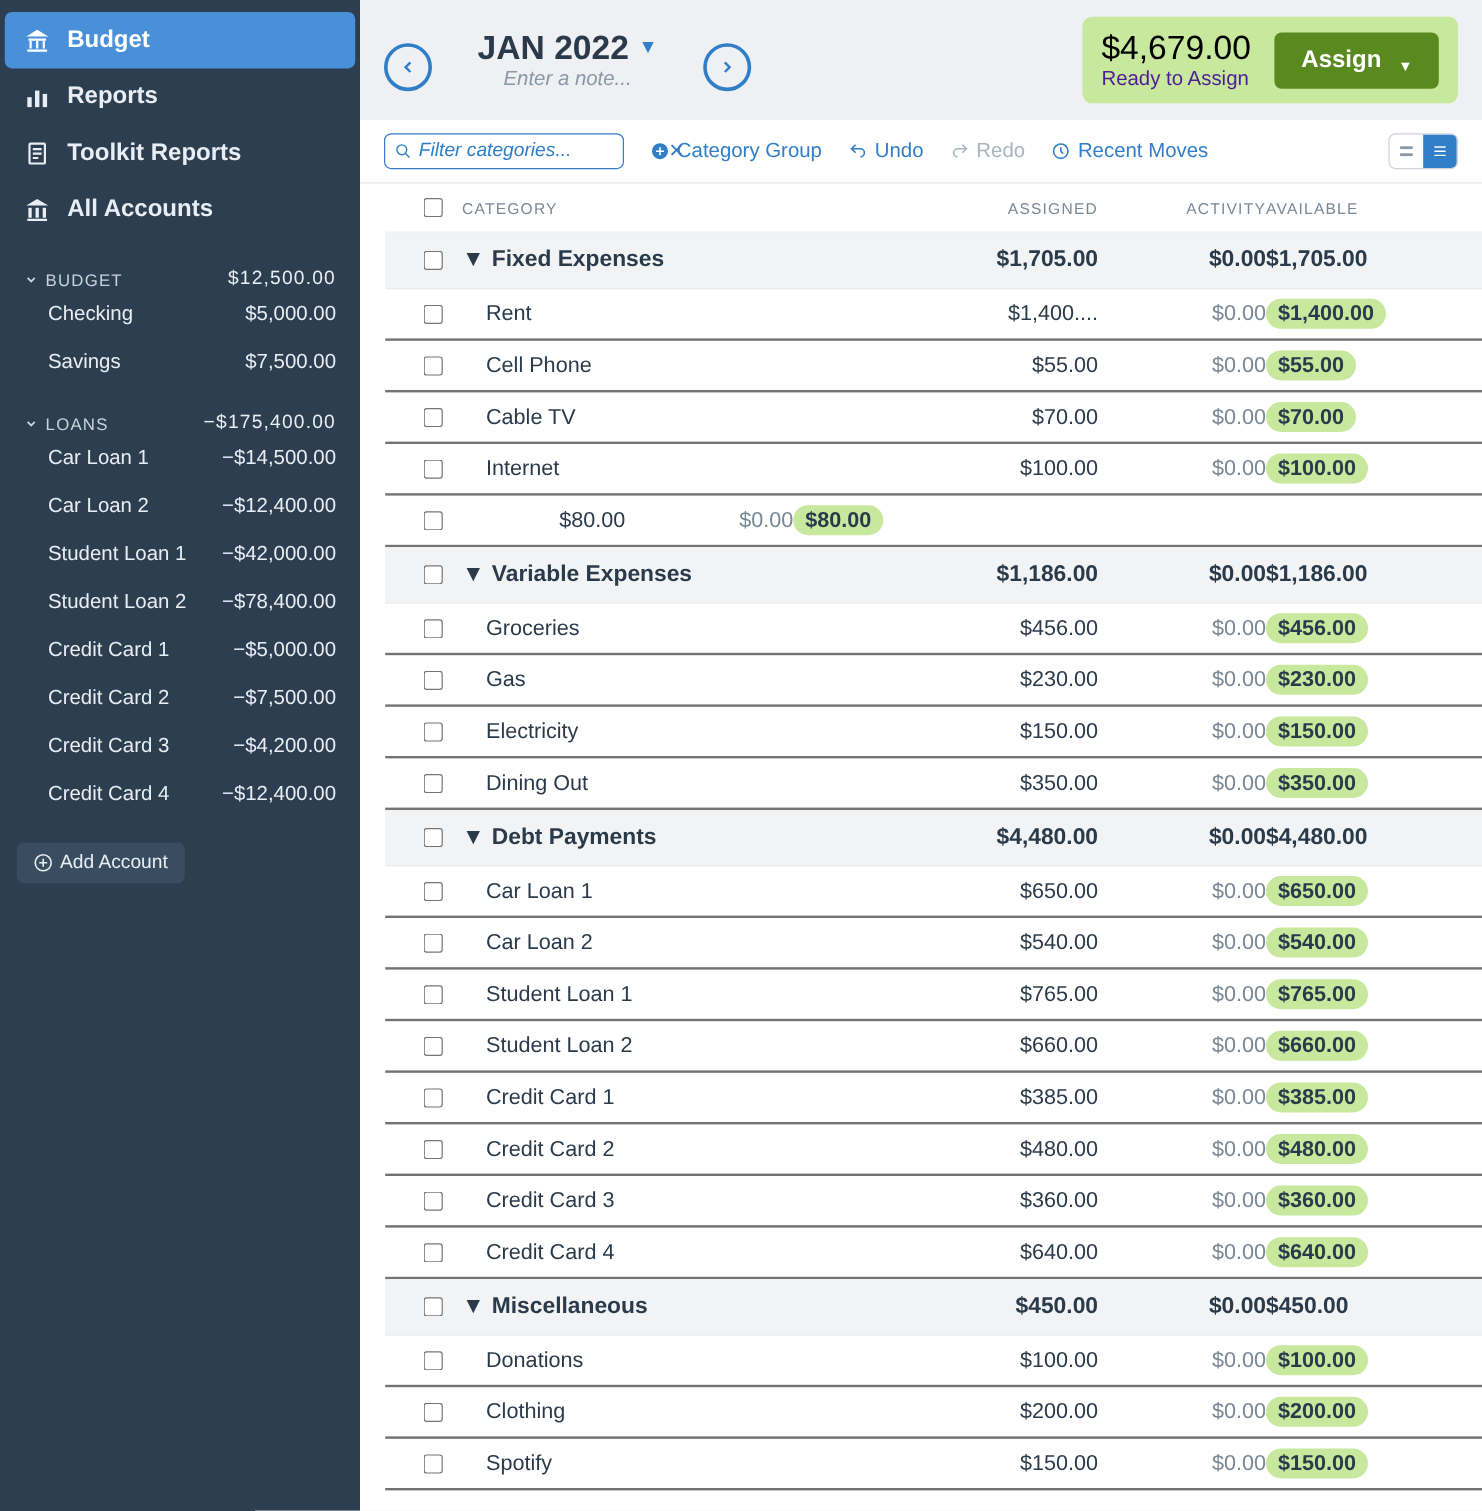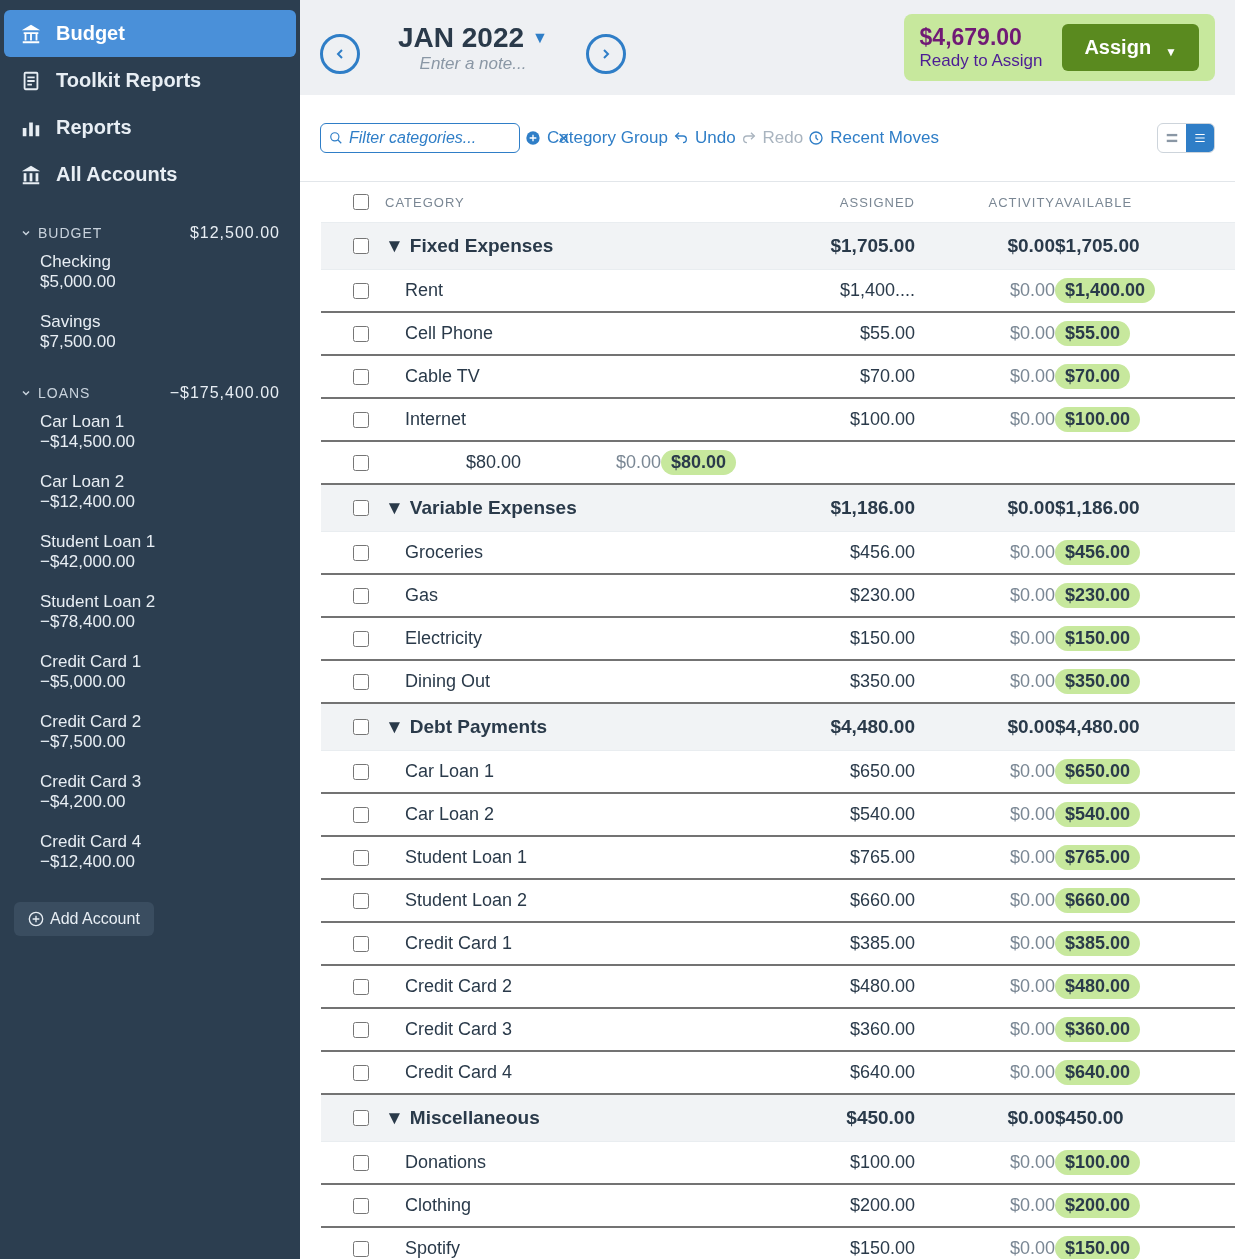--- a/index.html
+++ b/index.html
@@ -7,37 +7,37 @@
 .app { display:flex; height:100%; }
 .sidebar { width:300px; background:#2c3e50; color:#fff; flex-shrink:0; padding-top:6px; }
 .nav-main { padding:4px 4px 10px 4px; }
 .nav-item { display:flex; align-items:center; gap:14px; padding:12px 16px; font-size:20px; font-weight:600; border-radius:6px; cursor:pointer; color:#e8eef4; }
 .nav-item.active { background:#4a90d9; color:#fff; }
 .nav-item .icon { width:22px; display:flex; justify-content:center; color:inherit; }
 .acct-section { padding:16px 20px 6px 20px; }
 .acct-head { display:flex; justify-content:space-between; align-items:center; font-size:14px; color:#c9d3dd; letter-spacing:1px; cursor:pointer; }
 .acct-head .left { display:flex; align-items:center; gap:6px; }
 .acct-head .amt { font-size:16px; color:#e8eef4; font-weight:500; }
-.acct-row { display:flex; padding:10px 0 10px 20px; font-size:17px; color:#e8eef4; cursor:pointer;flex-direction:column; }
+.acct-row { display:flex; justify-content:space-between; padding:10px 0 10px 20px; font-size:17px; color:#e8eef4; cursor:pointer; }
 .acct-row .amt { font-size:17px; color:#e8eef4; }
 .add-acct { margin:14px 14px; background:#3a4d60; color:#e8eef4; border:none; border-radius:6px; padding:8px 14px; font-size:16px; cursor:pointer; display:inline-flex; align-items:center; gap:6px; }
 .main { flex:1; display:flex; flex-direction:column; min-width:0; }
 .topbar { background:#eef0f3; padding:14px 20px; display:flex; align-items:center; gap:14px; justify-content:space-between; }
 .month-nav { display:flex; align-items:flex-end; gap:32px; }
 .circ-btn { width:40px; height:40px; border-radius:50%; border:3px solid #2f7ec7; color:#2f7ec7; background:transparent; display:flex; align-items:center; justify-content:center; cursor:pointer; font-size:18px; }
 .month-title-wrap { text-align:center; padding:0 6px;}
 .month-title { font-size:28px; font-weight:800; color:#2a3a4a; display:inline-flex; align-items:center; gap:8px; cursor:pointer; }
 .month-title .tri { color:#2f7ec7; font-size:16px; }
 .month-note { color:#8a97a5; font-size:17px; font-style:italic; }
 .assign-wrap { background:#c7e89d; border-radius:8px; padding:10px 16px; display:flex; align-items:center; gap:20px; }
-.assign-amt { font-size:23px; font-weight:700; color:#701a75; }
+.assign-amt { font-size:28px; font-weight:400; color:#000000; }
 .assign-sub { font-size:17px; color:#4c1d95; }
 .assign-btn { background:#5a8a1f; color:#fff; border:none; border-radius:6px; padding:12px 22px; font-size:20px; font-weight:600; display:inline-flex; align-items:flex-end; gap:14px; cursor:pointer; }
 .assign-btn .tri { font-size:12px; }
-.toolbar { display:flex; gap:5px; padding:28px 20px; background:#fff; border-bottom:1px solid #e2e6ea; }
+.toolbar { display:flex; align-items:center; gap:22px; padding:11px 20px; background:#fff; border-bottom:1px solid #e2e6ea; }
 .filter-box { display:flex; align-items:center; border:1px solid #2f7ec7; border-radius:6px; padding:4px 8px; width:200px; color:#2f7ec7; }
 .filter-box input { border:none; outline:none; flex:1; font-size:16px; font-style:italic; color:#2f7ec7; background:transparent; }
 .filter-box input::placeholder { color:#2f7ec7; }
 .filter-box .x { cursor:pointer; font-size:16px; color:#2f7ec7; }
 .tb-btn { color:#2f7ec7; background:transparent; border:none; display:inline-flex; align-items:center; gap:6px; font-size:17px; cursor:pointer; }
 .tb-btn.disabled { color:#a9b4bf; cursor:default; }
 .tb-spacer { flex:1; }
 .view-toggle { display:flex; border:1px solid #cdd4db; border-radius:6px; overflow:hidden; }
 .view-toggle div { width:28px; height:28px; display:flex; align-items:center; justify-content:center; cursor:pointer; }
 .view-toggle .active { background:#2f7ec7; color:#fff; }
@@ -68,36 +68,36 @@
               <path d="M4 10h16v2H4zM3 20h18v2H3zM12 2l10 6H2z"></path>
               <rect x="5" y="12" width="2" height="7"></rect>
               <rect x="11" y="12" width="2" height="7"></rect>
               <rect x="17" y="12" width="2" height="7"></rect>
             </svg>
           </span>
           <span>Budget</span>
         </div>
         <div class="nav-item">
           <span class="icon">
-            <svg width="22" height="22" viewBox="0 0 24 24" fill="none" stroke="currentColor" stroke-width="2">
-              <rect x="5" y="3" width="14" height="18" rx="1"></rect>
-              <path d="M8 8h8M8 12h8M8 16h5"></path>
-            </svg>
-          </span>
-          <span>Toolkit Reports</span>
-        </div>
-        <div class="nav-item">
-          <span class="icon">
             <svg width="22" height="22" viewBox="0 0 24 24" fill="currentColor">
               <rect x="3" y="12" width="4" height="9"></rect>
               <rect x="10" y="6" width="4" height="15"></rect>
               <rect x="17" y="9" width="4" height="12"></rect>
             </svg>
           </span>
           <span>Reports</span>
+        </div>
+        <div class="nav-item">
+          <span class="icon">
+            <svg width="22" height="22" viewBox="0 0 24 24" fill="none" stroke="currentColor" stroke-width="2">
+              <rect x="5" y="3" width="14" height="18" rx="1"></rect>
+              <path d="M8 8h8M8 12h8M8 16h5"></path>
+            </svg>
+          </span>
+          <span>Toolkit Reports</span>
         </div>
         <div class="nav-item">
           <span class="icon">
             <svg width="22" height="22" viewBox="0 0 24 24" fill="currentColor">
               <path d="M12 2l10 6H2zM3 20h18v2H3z"></path>
               <rect x="4" y="10" width="3" height="9"></rect>
               <rect x="10.5" y="10" width="3" height="9"></rect>
               <rect x="17" y="10" width="3" height="9"></rect>
             </svg>
           </span>

